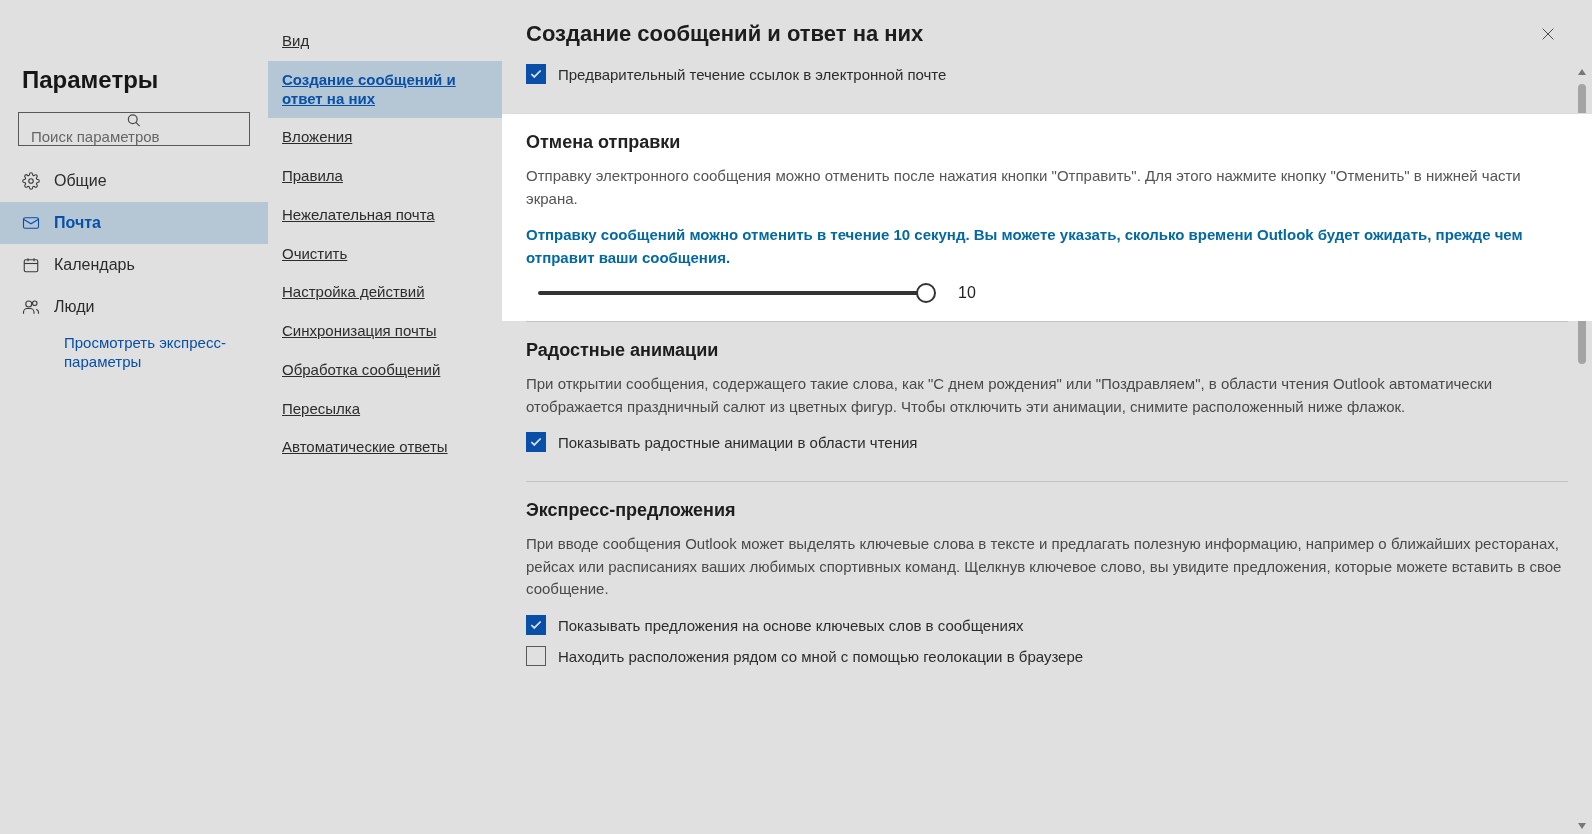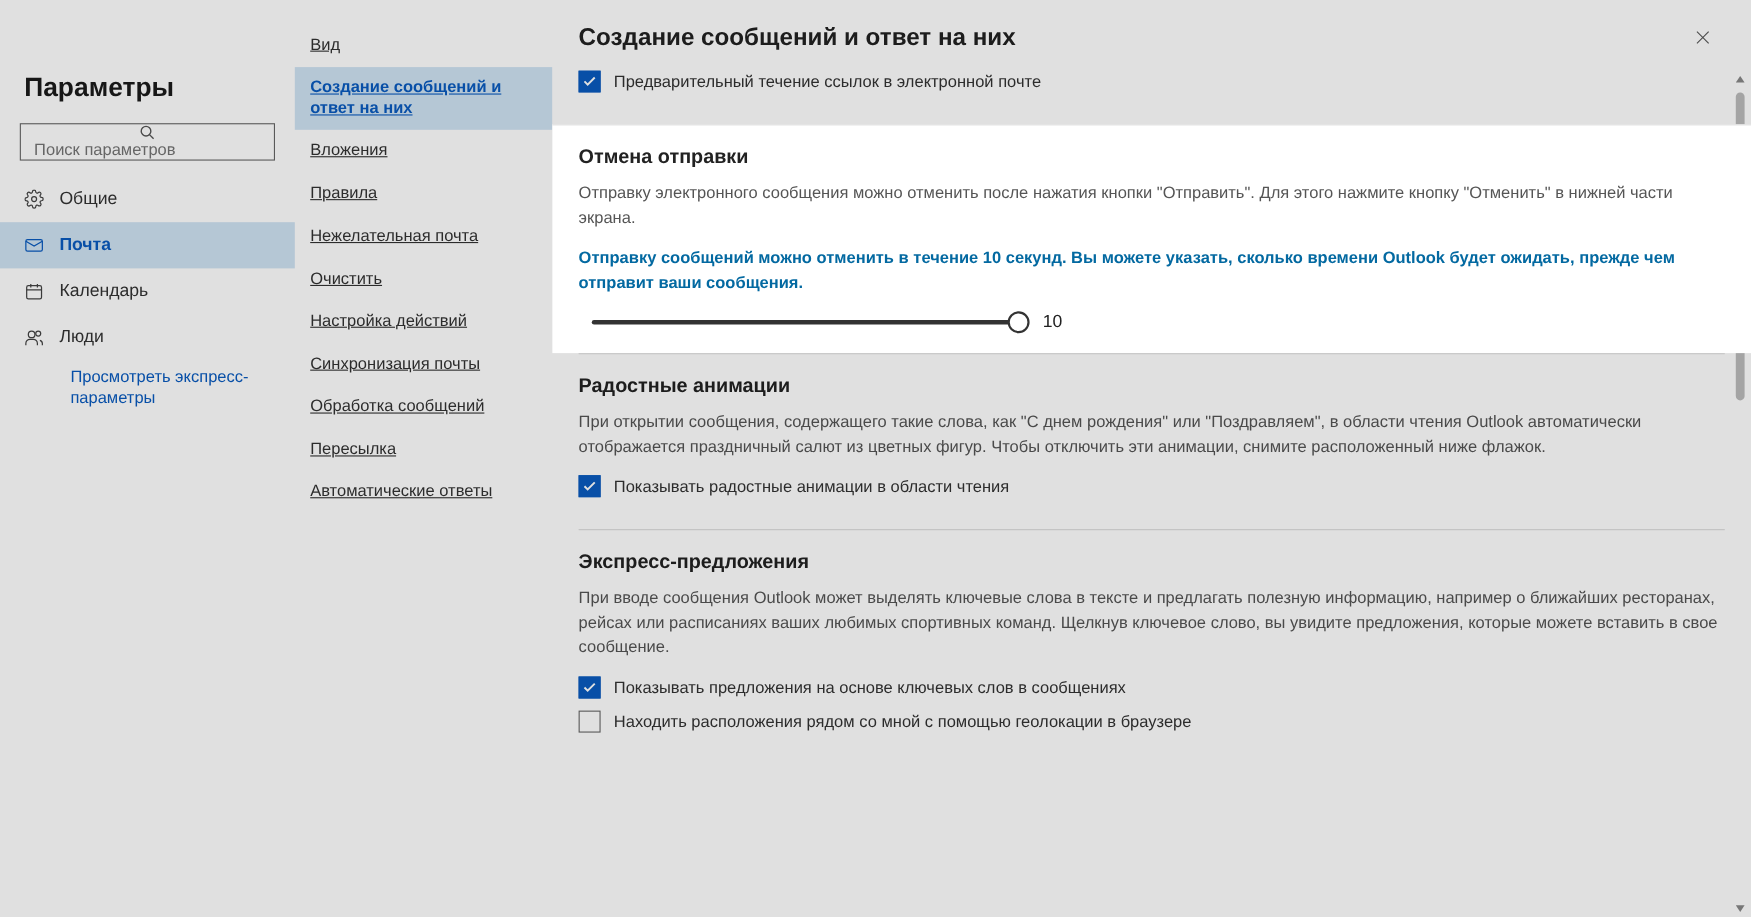--- a/index.html
+++ b/index.html
@@ -30,21 +30,21 @@
 .section { padding: 18px 0; border-top: 1px solid #ddd; }
 .section:first-child { border-top: none; padding-top: 0; }
 .section h3 { font-size: 18px; font-weight: 600; color: #222; margin-bottom: 12px; }
 .section p { font-size: 15px; color: #555; line-height: 1.5; margin-bottom: 14px; }
 .section .bold { font-weight: 700; color: #0369a1; }
 .chk-row { display: flex; align-items: flex-start; gap: 12px; margin-bottom: 10px; }
 .chk { width: 20px; height: 20px; border: 1px solid #666; background: #fff; flex-shrink: 0; display: flex; align-items: center; justify-content: center; cursor: pointer; }
 .chk.checked { background: #0a5bbf; border-color: #0a5bbf; }
 .chk.checked svg { width: 14px; height: 14px; stroke: #fff; stroke-width: 3; fill: none; }
 .chk-label { font-size: 15px; color: #333; line-height: 1.4; }
-.slider-wrap { display: flex; align-items: center; gap: 22px; padding-left: 12px; }
+.slider-wrap { display: flex; align-items: center; gap: 32px; padding-left: 12px; }
 .slider { position: relative; width: 388px; height: 20px; }
 .slider-track { position: absolute; top: 8px; left: 0; right: 0; height: 4px; background: #333; border-radius: 2px; }
 .slider-thumb { position: absolute; right: -10px; top: 0; width: 20px; height: 20px; border-radius: 50%; background: #fff; border: 2px solid #333; }
 .slider-val { font-size: 16px; color: #222; }
 .highlight { position: relative; z-index: 10; background: #fff; margin: 0 -24px; padding: 18px 24px; }
 .scrollbar { position: absolute; right: 2px; top: 0; bottom: 0; width: 16px; }
 .scroll-arrow { height: 16px; display: flex; align-items: center; justify-content: center; }
 .scroll-arrow svg { width: 10px; height: 10px; fill: #888; }
 .scroll-track { position: absolute; top: 16px; bottom: 16px; left: 4px; width: 8px; }
 .scroll-thumb { position: absolute; top: 4px; width: 8px; height: 280px; background: #bbb; border-radius: 4px; }

